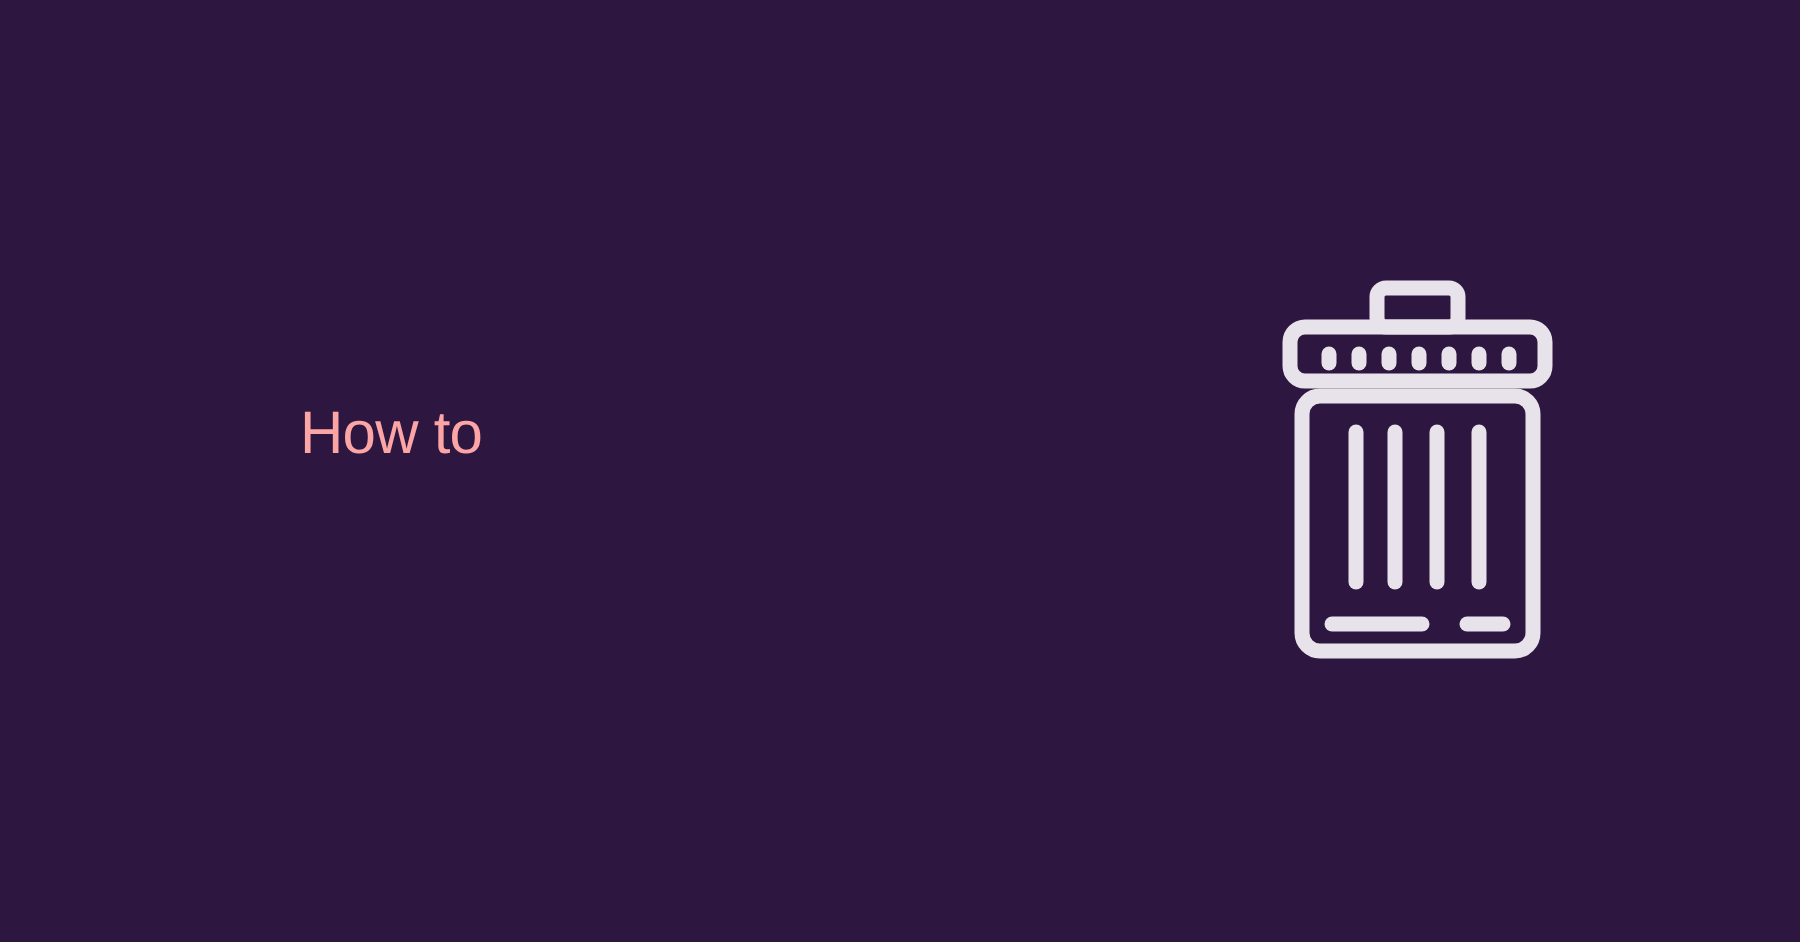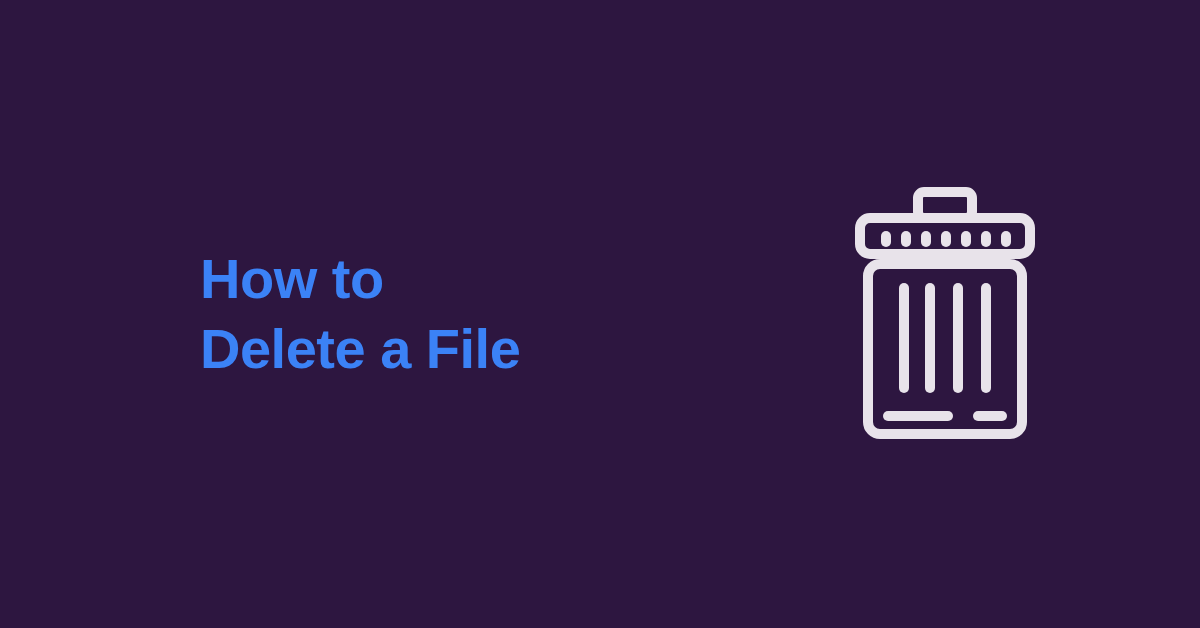--- a/index.html
+++ b/index.html
@@ -11,44 +11,44 @@
       width: 1200px;
       height: 628px;
       background-color: #2d1640;
       display: flex;
       align-items: center;
       justify-content: space-between;
       padding: 0 140px 0 200px;
       font-family: -apple-system, BlinkMacSystemFont, "Segoe UI", Helvetica, Arial, sans-serif;
     }
     .title {
-      color: #3b82f6;
-      font-size: 56px;
-      font-weight: 700;
+      color: #fca5a5;
+      font-size: 40px;
+      font-weight: 400;
       line-height: 1.25;
       letter-spacing: -0.5px;
     }
     .icon-container {
       width: 230px;
       height: 260px;
       display: flex;
       align-items: center;
       justify-content: center;
     }
     .icon-container svg {
       width: 100%;
       height: 100%;
     }
   </style>
 </head>
 <body>
 
 <div class="title">
   <span>How to</span><br>
-  <span>Delete a File</span><br>
+  <br>
 </div>
 
 <div class="icon-container">
   <svg viewBox="0 0 230 260" fill="none" stroke="#e8e3ea" stroke-width="10" stroke-linecap="round" stroke-linejoin="round">
 
     <rect x="88" y="8" width="54" height="26" rx="6"></rect>
 
     <rect x="30" y="34" width="170" height="36" rx="10"></rect>
 
     <line x1="56" y1="52" x2="56" y2="58"></line>

